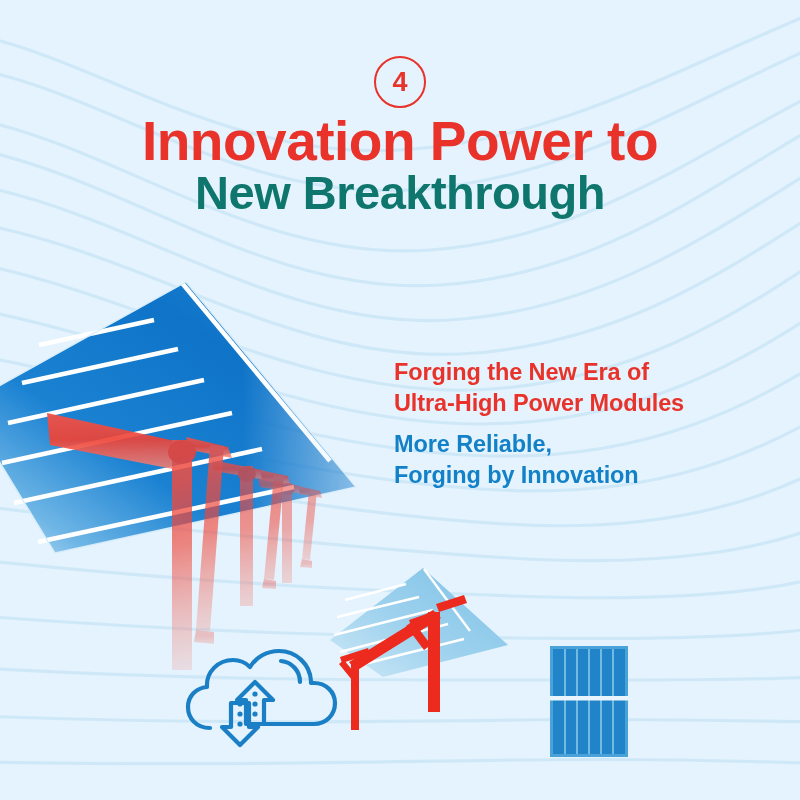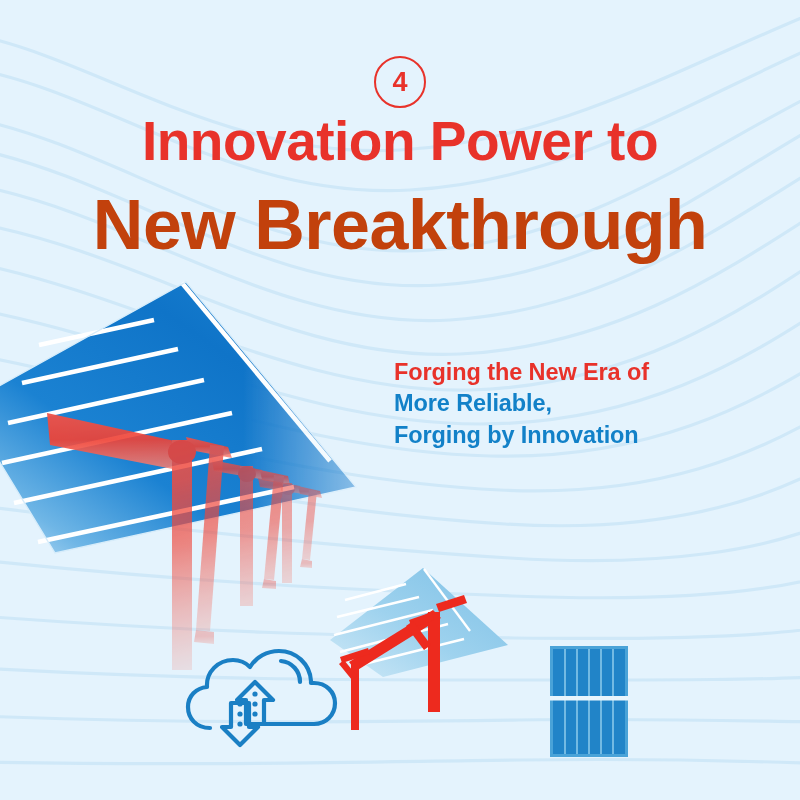--- a/index.html
+++ b/index.html
@@ -63,23 +63,23 @@
     letter-spacing: -0.5px;
   }
   .headline .l1 {
     display: block;
     color: #e8322a;
     font-size: 55px;
     font-weight: bold;
   }
   .headline .l2 {
     display: block;
-    margin-top: 21px;
-    color: #c2410c;
-    font-size: 70px;
+    margin-top: 0;
+    color: #0f766e;
+    font-size: 47px;
     font-weight: bold;
   }
 
   
   .body-copy {
     position: absolute;
     left: 394px;
     top: 357px;
     width: 390px;
     line-height: 1.33;
@@ -91,21 +91,21 @@
     font-weight: bold;
     letter-spacing: -0.1px;
   }
   .body-copy .blue {
     display: block;
     color: #1281c8;
     font-size: 23.5px;
     font-weight: bold;
     letter-spacing: -0.1px;
   }
-  .body-copy .gap { margin-top: 0; }
+  .body-copy .gap { margin-top: 9px; }
 </style>
 </head>
 <body>
 
 <div id="poster">
 
   <svg class="layer" id="bg-waves" viewBox="0 0 800 800">
     <rect x="0" y="0" width="800" height="800" fill="#e4f3fd"></rect>
     <g fill="none" stroke="#cfe8f8" stroke-width="3.2" stroke-linecap="round">
       <path d="M-20,120 C120,150 260,262 430,250 C590,239 700,150 830,86"></path>
@@ -283,18 +283,19 @@
       <span class="badge">4</span>
     </div>
 
     <div class="headline">
       <span class="l1">Innovation Power to</span>
       <span class="l2">New Breakthrough</span>
     </div>
 
     <div class="body-copy">
       <span class="red">Forging the New Era of</span>
+      <span class="red">Ultra-High Power Modules</span>
       <span class="blue gap">More Reliable,</span>
       <span class="blue">Forging by Innovation</span>
     </div>
 
   </div>
 </div>
 
 </body></html>

